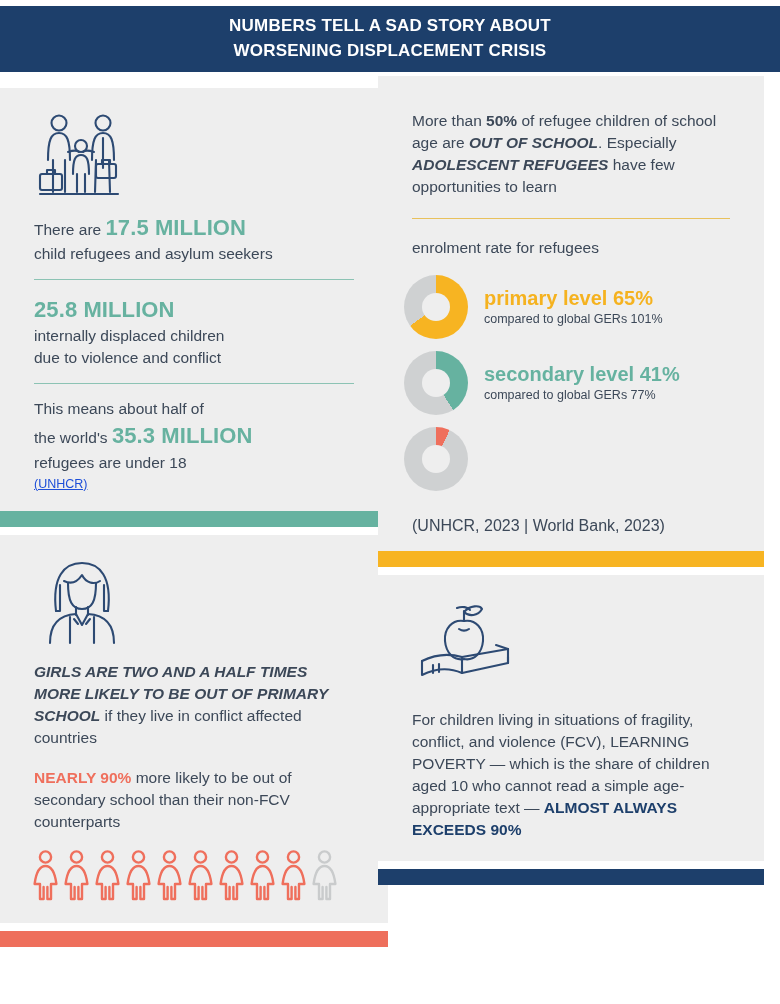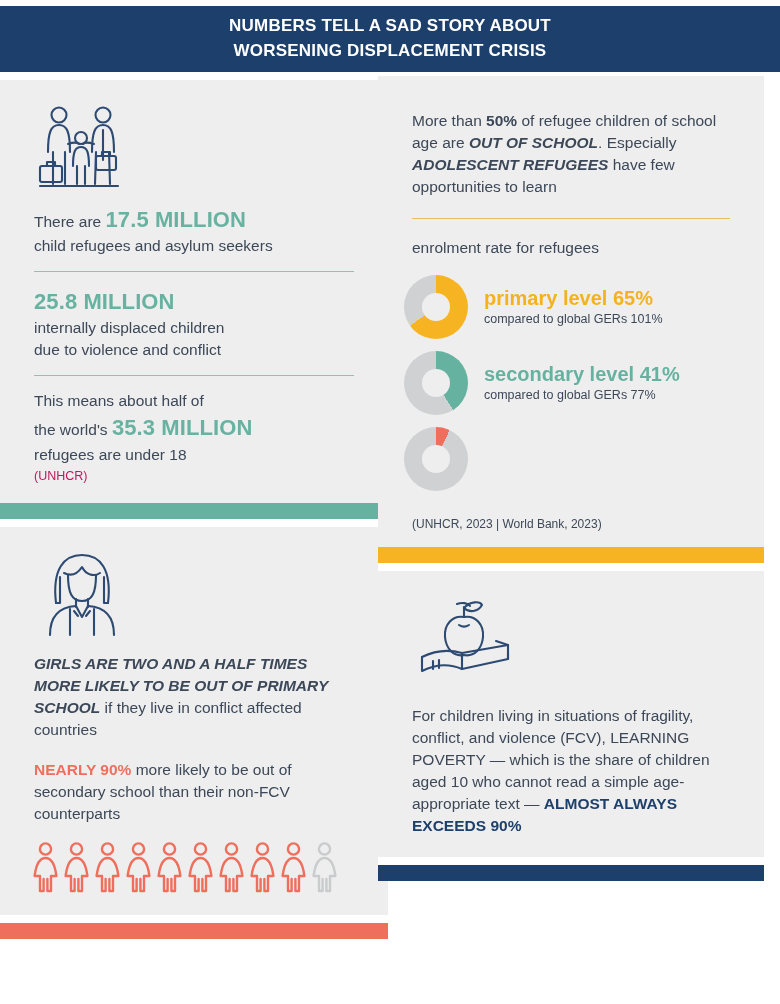--- a/index.html
+++ b/index.html
@@ -40,42 +40,43 @@
     line-height: 1.45;
     text-align: center;
     letter-spacing: 0.2px;
   }
 
   
   .col {
     position: absolute;
     background: #eeeeee;
   }
-  .col-left  { left: 0;   top: 80px; width: 388px; }
+  .col-left  { left: 0;   top: 88px; width: 388px; }
   .col-right { left: 378px; top: 76px; width: 386px; }
 
   .panel { position: relative; background: #eeeeee; }
 
   
   .body-text {
     font-size: 15.5px;
     line-height: 1.42;
     color: #3c4858;
   }
   .pad { padding: 0 34px; }
 
   .big-num {
     color: #67b2a0;
     font-size: 22px;
     font-weight: bold;
     letter-spacing: 0.1px;
   }
   .small-note {
     font-size: 12.5px;
-    color: #be185d;
+    color: #1d4ed8;
+    text-decoration: underline;
   }
 
   .rule {
     height: 1px;
     background: #8cc3b4;
     margin: 14px 34px;
   }
   .rule-gold { background: #e8c15c; }
 
   .bar {
@@ -123,21 +124,21 @@
   .donut-sub {
     font-size: 12.5px;
     color: #3c4858;
     line-height: 1.2;
   }
   .t-gold  { color: #f5b21f; }
   .t-green { color: #66b2a0; }
   .t-coral { color: #ef6f5c; }
 
   .source {
-    font-size: 12px;
+    font-size: 16px;
     color: #3c4858;
     padding: 14px 34px 0 34px;
   }
 
   
   .ital-bold { font-style: italic; font-weight: bold; }
   .bold { font-weight: bold; }
   .coral-bold { color: #ef6f5c; font-weight: bold; }
   .navy-bold { color: #1d3f6b; font-weight: bold; }
 

